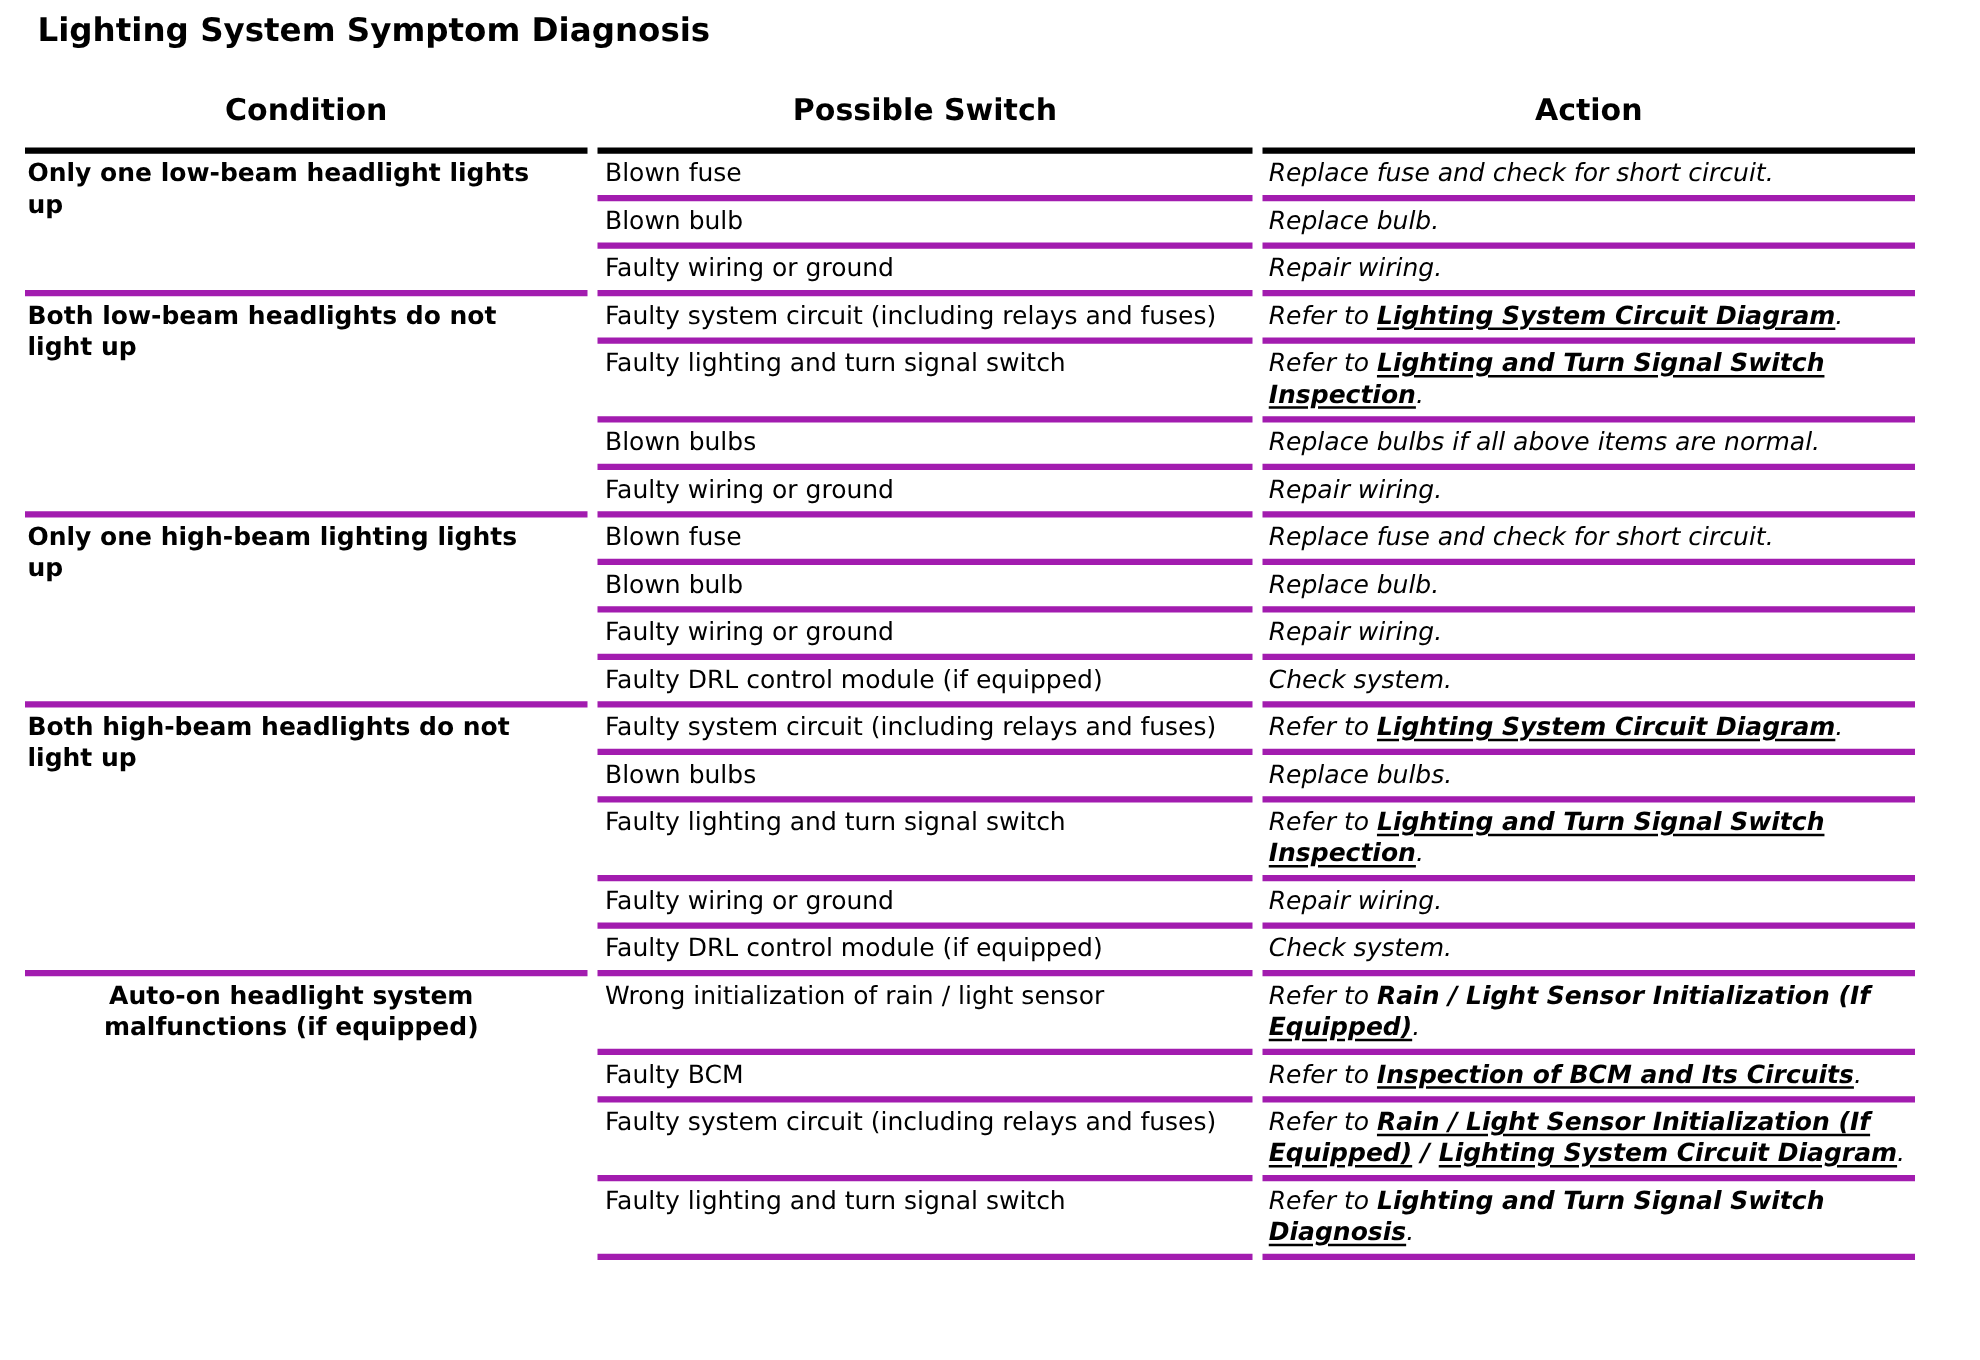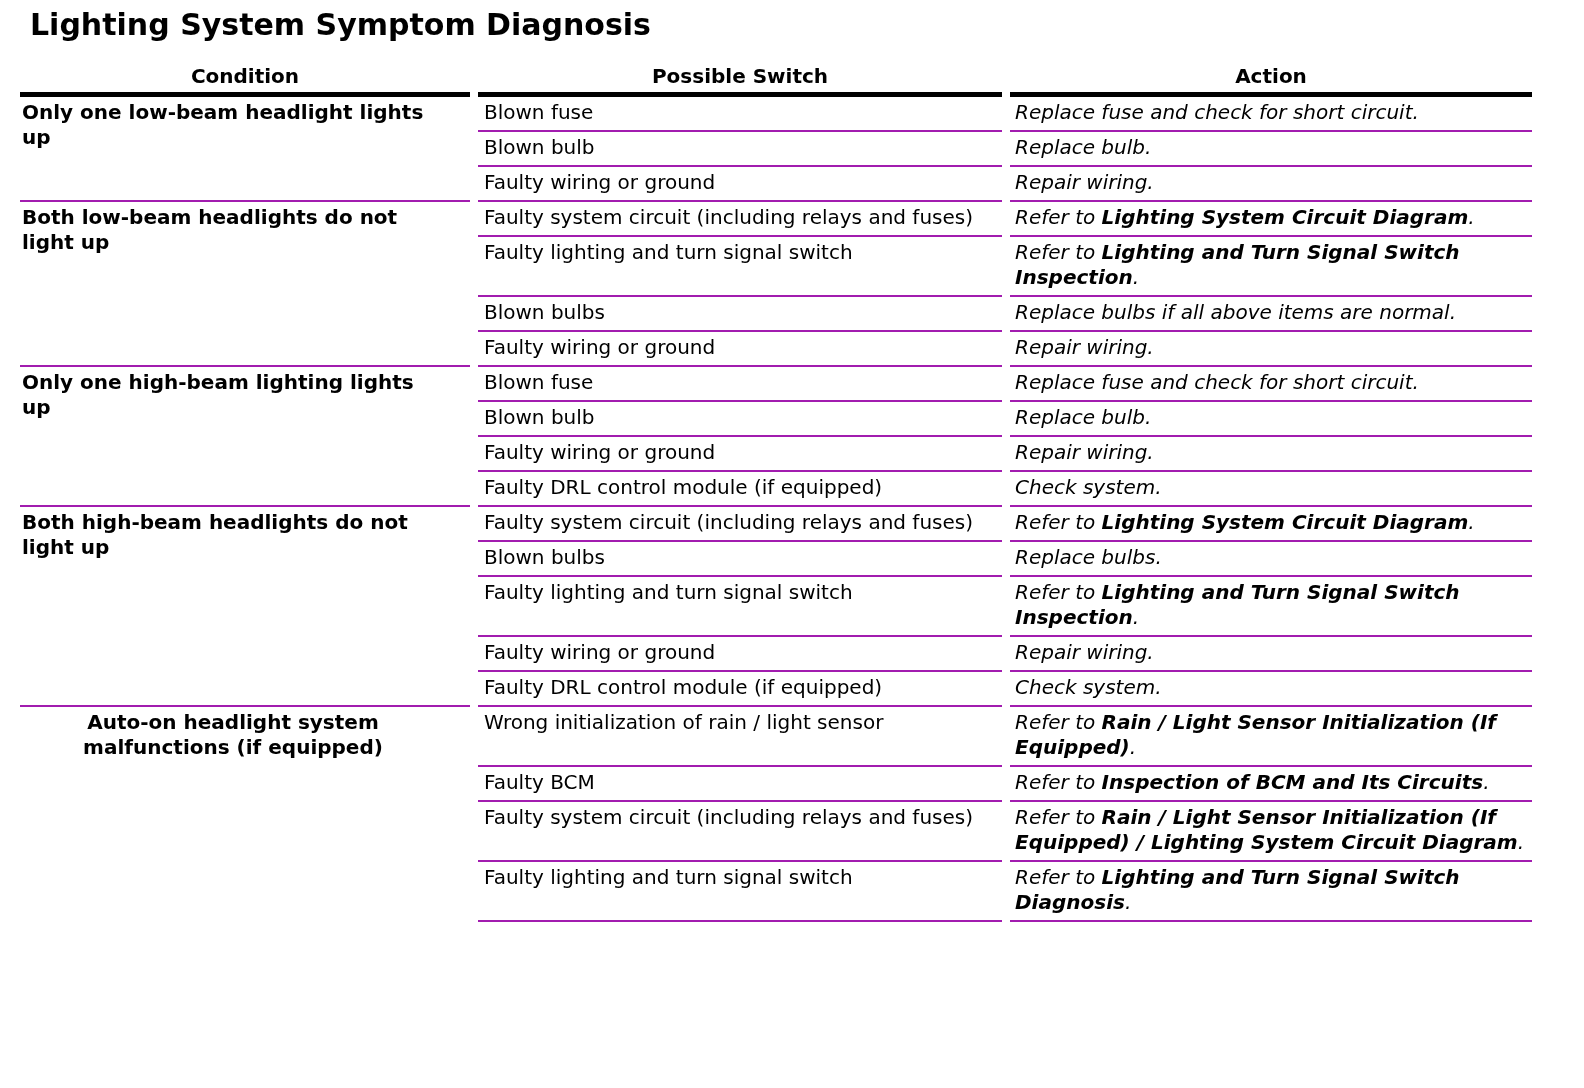--- a/index.html
+++ b/index.html
@@ -9,66 +9,67 @@
     color: #000000;
     font-family: "DejaVu Sans", sans-serif;
   }
   .page {
     width: 1584px;
     height: 1088px;
     overflow: hidden;
     background: #ffffff;
   }
   h1.doc-title {
-    font-size: 30px;
+    font-size: 26px;
     font-weight: bold;
-    margin: 8px 0 16px 30px;
+    margin: 8px 0 28px 30px;
     line-height: 34px;
   }
   table.diag {
     border-collapse: separate;
     border-spacing: 8px 0;
     table-layout: fixed;
     margin-left: 12px;
   }
   col.c-cond   { width: 450px; }
   col.c-cause  { width: 524px; }
   col.c-action { width: 522px; }
   th {
-    font-size: 20px;
+    font-size: 24px;
     font-weight: bold;
     text-align: center;
     vertical-align: bottom;
-    padding: 6px 0 4px 0;
+    padding: 6px 0 18px 0;
     border-bottom: 5px solid #000;
     line-height: 24px;
   }
   td {
     font-size: 20px;
     vertical-align: top;
-    border-bottom: 2px solid #a21caf;
+    border-bottom: 5px solid #a21caf;
     line-height: 25px;
   }
   td.cond {
     font-weight: bold;
     padding: 3px 26px 5px 2px;
   }
   td.cond.last { border-bottom: none; text-align: center; }
   td.cause {
     padding: 3px 2px 5px 6px;
   }
   td.action {
     font-style: italic;
     padding: 3px 2px 5px 5px;
   }
   .seg-plain { }
   .seg-bold  { font-style: italic; font-weight: bold; }
   .seg-link  {
     font-style: italic;
     font-weight: bold;
+    text-decoration: underline;
     text-decoration-thickness: 2px;
     text-underline-offset: 3px;
   }
 </style>
 </head>
 <body>
 
 <div class="page">
   <h1 class="doc-title">Lighting System Symptom Diagnosis</h1>
   <table class="diag">

